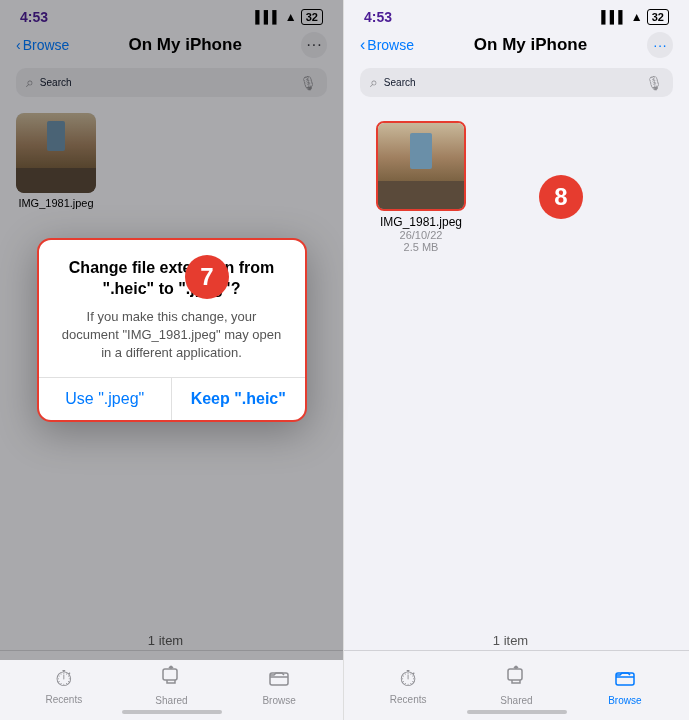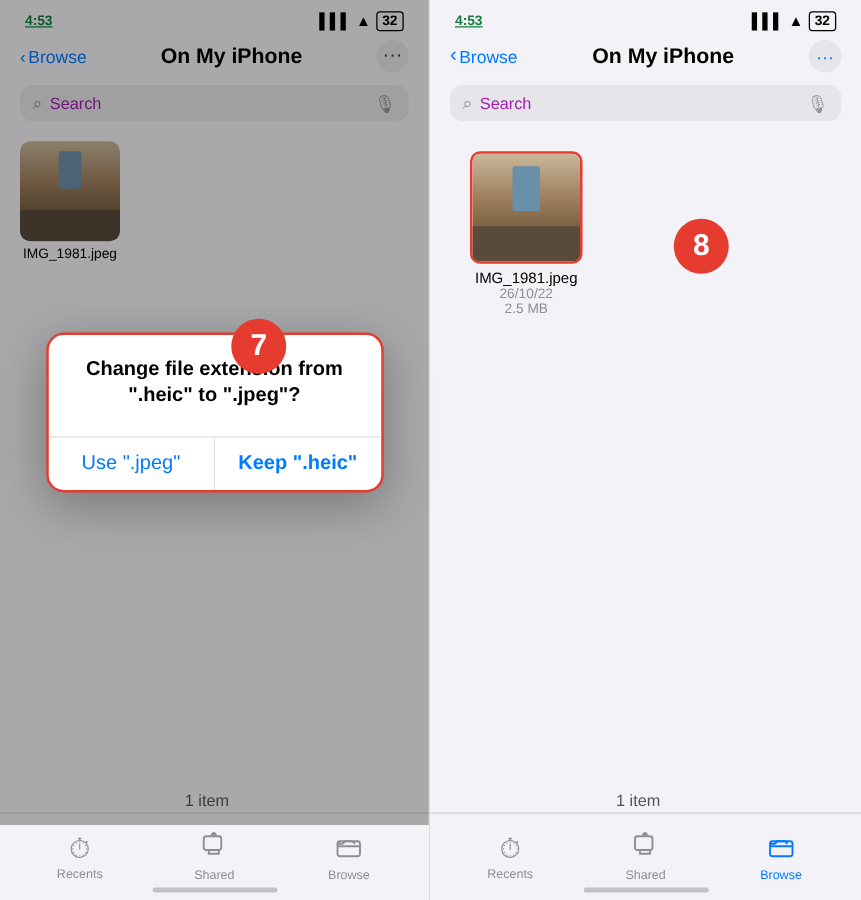--- a/index.html
+++ b/index.html
@@ -24,24 +24,23 @@
     }
 
     .status-bar {
       display: flex;
       justify-content: space-between;
       align-items: center;
       padding: 8px 20px 4px;
       height: 30px;
     }
     .status-time {
-      font-size: 11px;
+      font-size: 14px;
       font-weight: 600;
-      color: #15803d;
-      text-decoration: underline;
+      color: #4c1d95;
     }
     .status-icons {
       display: flex;
       align-items: center;
       gap: 4px;
     }
     .signal-bars { font-size: 12px; color: #000; }
     .wifi-icon { font-size: 12px; color: #000; }
 
     .nav-bar {
@@ -81,22 +80,22 @@
       display: flex;
       align-items: center;
       padding: 6px 10px;
       gap: 6px;
     }
     .search-icon-svg {
       color: #8e8e93;
       font-size: 14px;
     }
     .search-text {
-      color: #a21caf;
-      font-size: 13px;
+      color: #0f172a;
+      font-size: 10px;
       flex: 1;
     }
     .mic-icon {
       color: #8e8e93;
       font-size: 14px;
     }
 
     .file-grid {
       display: flex;
       flex-wrap: wrap;
@@ -407,20 +406,21 @@
   </div>
 
   <div class="step-badge step-badge-7">
     <span>7</span>
   </div>
 
   <div class="dialog-overlay">
     <div class="dialog-box">
       <div class="dialog-content">
         <div class="dialog-title">Change file extension from ".heic" to ".jpeg"?</div>
+        <div class="dialog-message">If you make this change, your document "IMG_1981.jpeg" may open in a different application.</div>
       </div>
       <div class="dialog-buttons">
         <div class="dialog-btn">Use ".jpeg"</div>
         <div class="dialog-btn bold">Keep ".heic"</div>
       </div>
     </div>
   </div>
 
   <div class="item-count">1 item</div>
 

